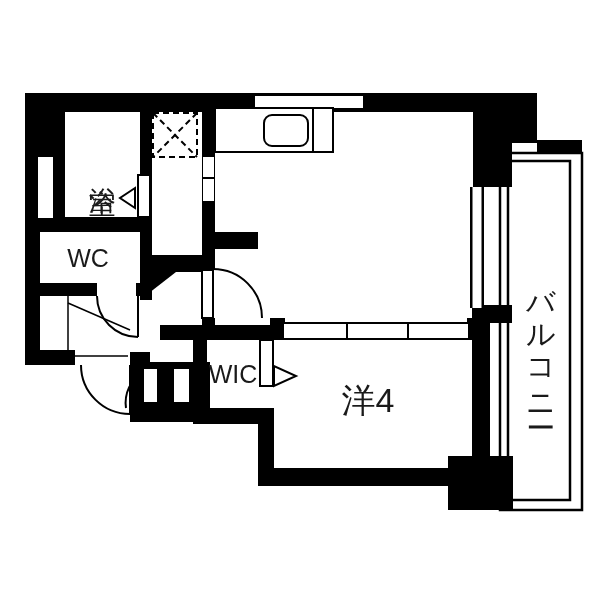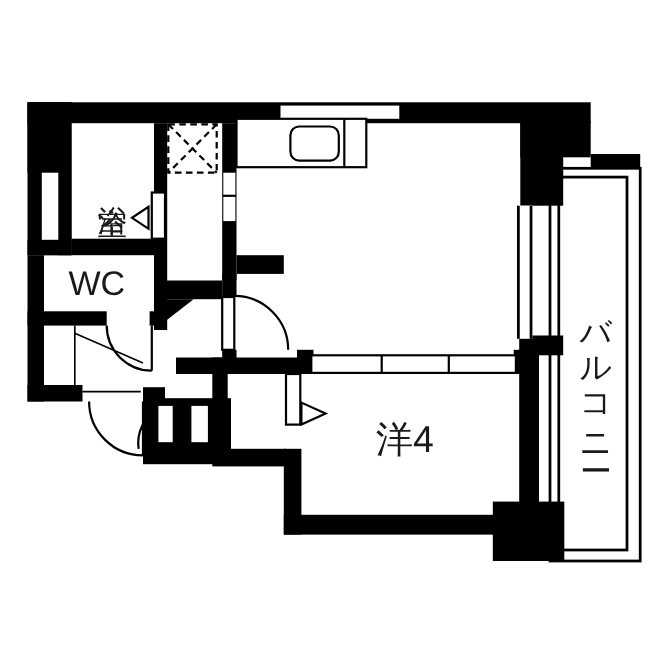--- a/index.html
+++ b/index.html
@@ -3,21 +3,21 @@
 <meta charset="utf-8">
 <style>
   html,body{margin:0;padding:0;background:#ffffff;}
   #stage{position:relative;width:600px;height:600px;background:#ffffff;overflow:hidden;
          font-family:"Liberation Sans","DejaVu Sans",sans-serif;}
   #plan-svg{position:absolute;left:0;top:0;}
   .room-label{position:absolute;color:#1a1a1a;display:flex;align-items:center;justify-content:center;
               white-space:nowrap;line-height:1.05;}
   .vtext{writing-mode:vertical-rl;text-orientation:upright;}
   .lbl-bath{left:82px;top:130px;width:40px;height:76px;font-size:27px;letter-spacing:2px;}
-  .lbl-wc{left:52px;top:238px;width:72px;height:40px;font-size:31px;}
+  .lbl-wc{left:52px;top:238px;width:72px;height:40px;font-size:25px;}
   .lbl-ldk{left:300px;top:203px;width:122px;height:44px;font-size:40px;letter-spacing:1px;}
   .lbl-wic{left:205px;top:359px;width:56px;height:30px;font-size:25px;}
   .lbl-yo{left:330px;top:382px;width:76px;height:38px;font-size:34px;}
   .lbl-balc{left:524px;top:222px;width:34px;height:240px;font-size:29px;letter-spacing:3px;}
 </style>
 </head>
 <body>
 
 <div id="stage">
   <svg id="plan-svg" width="600" height="600" viewBox="0 0 600 600">
@@ -112,15 +112,16 @@
     </g>
 
     <g fill="#fff" stroke="#000" stroke-width="2" stroke-linejoin="miter">
       <polygon points="135,188 135,208 120,198"></polygon>
       <polygon points="274,366 274,386 296,376"></polygon>
     </g>
   </svg>
 
   <div class="room-label vtext lbl-bath">浴室</div>
   <div class="room-label lbl-wc">WC</div>
+  <div class="room-label lbl-wic">WIC</div>
   <div class="room-label lbl-yo">洋4</div>
   <div class="room-label vtext lbl-balc">バルコニー</div>
 </div>
 
 </body></html>

